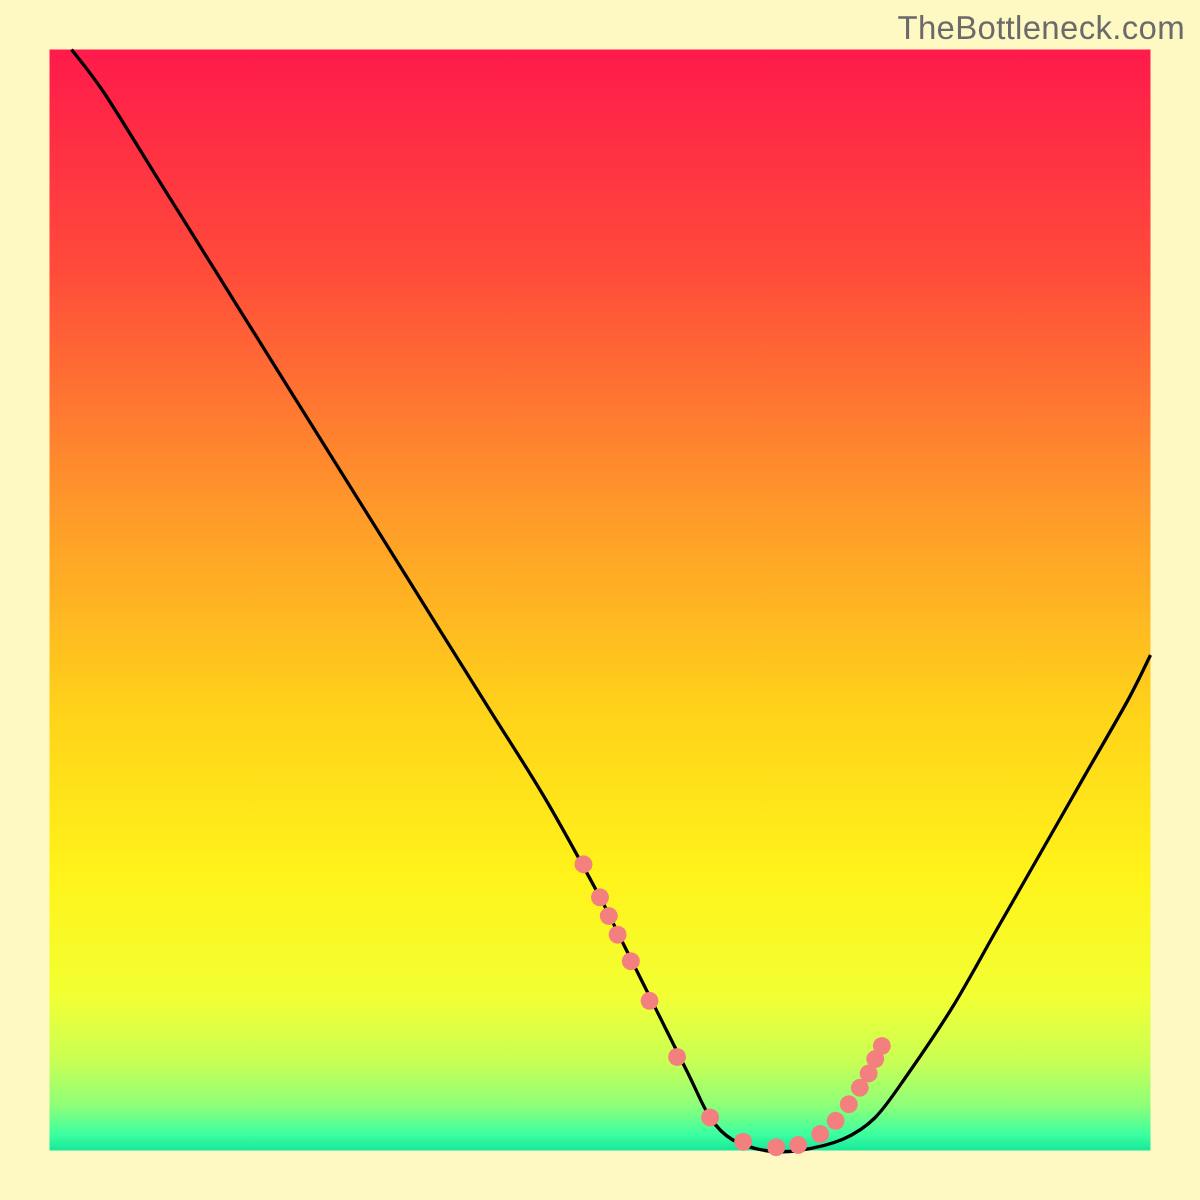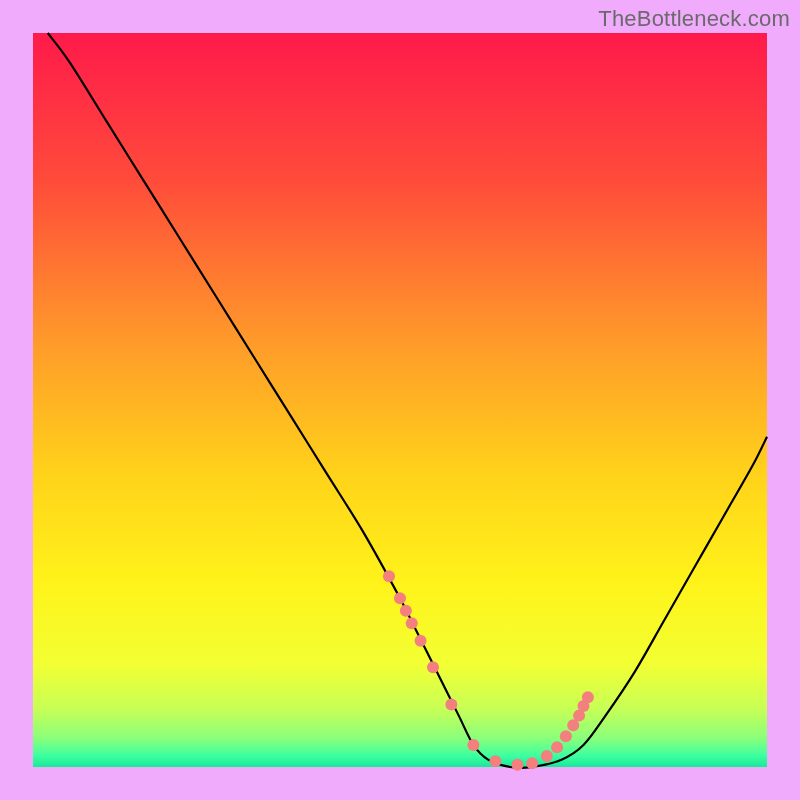--- a/index.html
+++ b/index.html
@@ -8,21 +8,21 @@
     width: 800px;
     height: 800px;
     background: #000;
     overflow: hidden;
     font-family: Arial, Helvetica, sans-serif;
   }
   .stage {
     position: relative;
     width: 800px;
     height: 800px;
-    background: #f0abfc;
+    background: #fef9c3;
   }
   .watermark {
     position: absolute;
     top: 6px;
     right: 10px;
     color: #6a6a6a;
     font-size: 22px;
     font-weight: 500;
     letter-spacing: 0.2px;
     z-index: 20;

